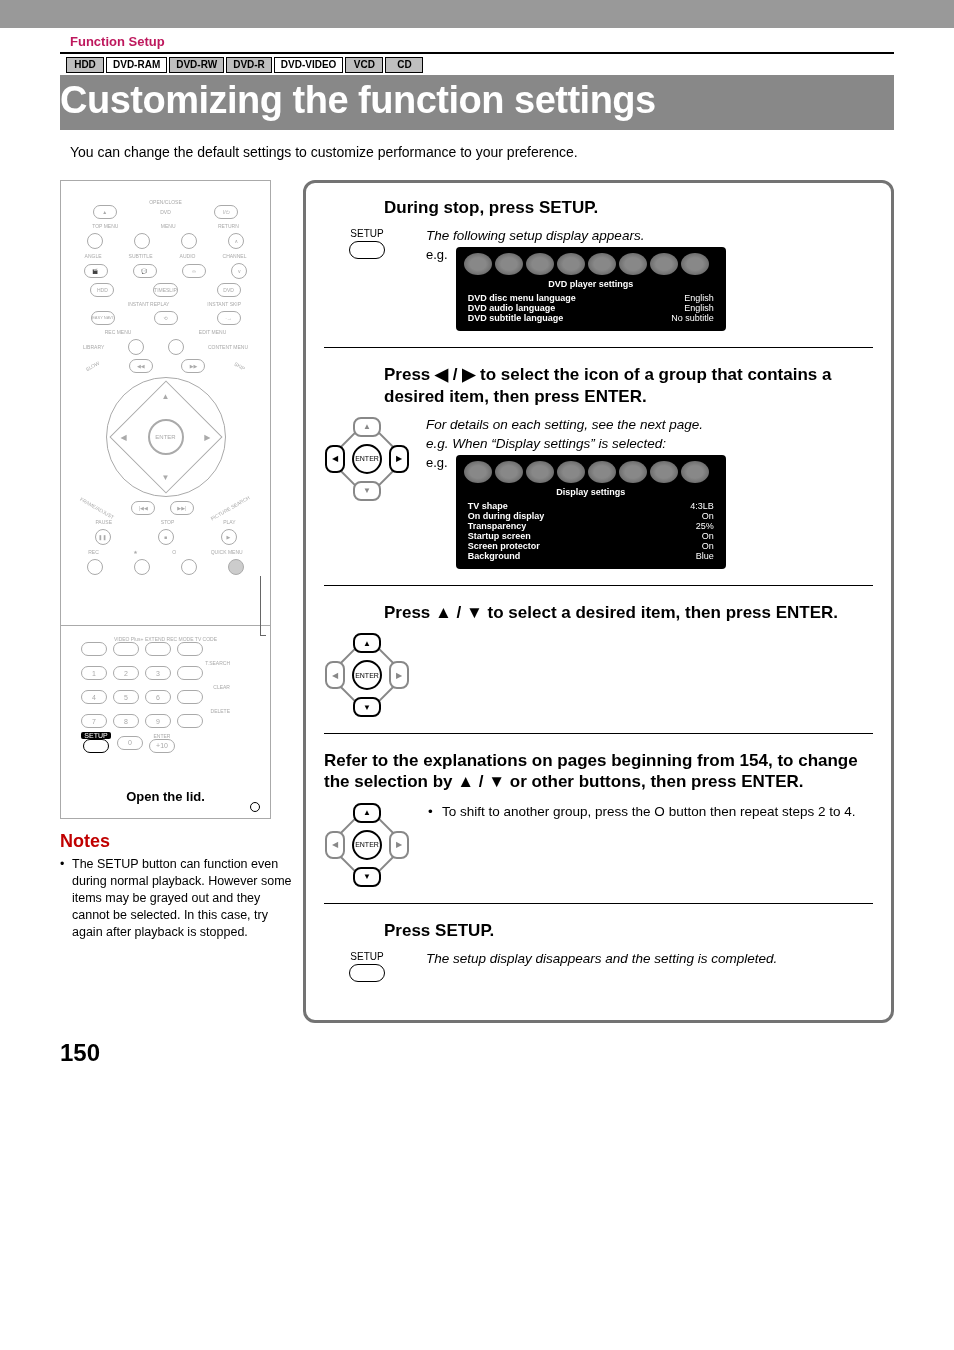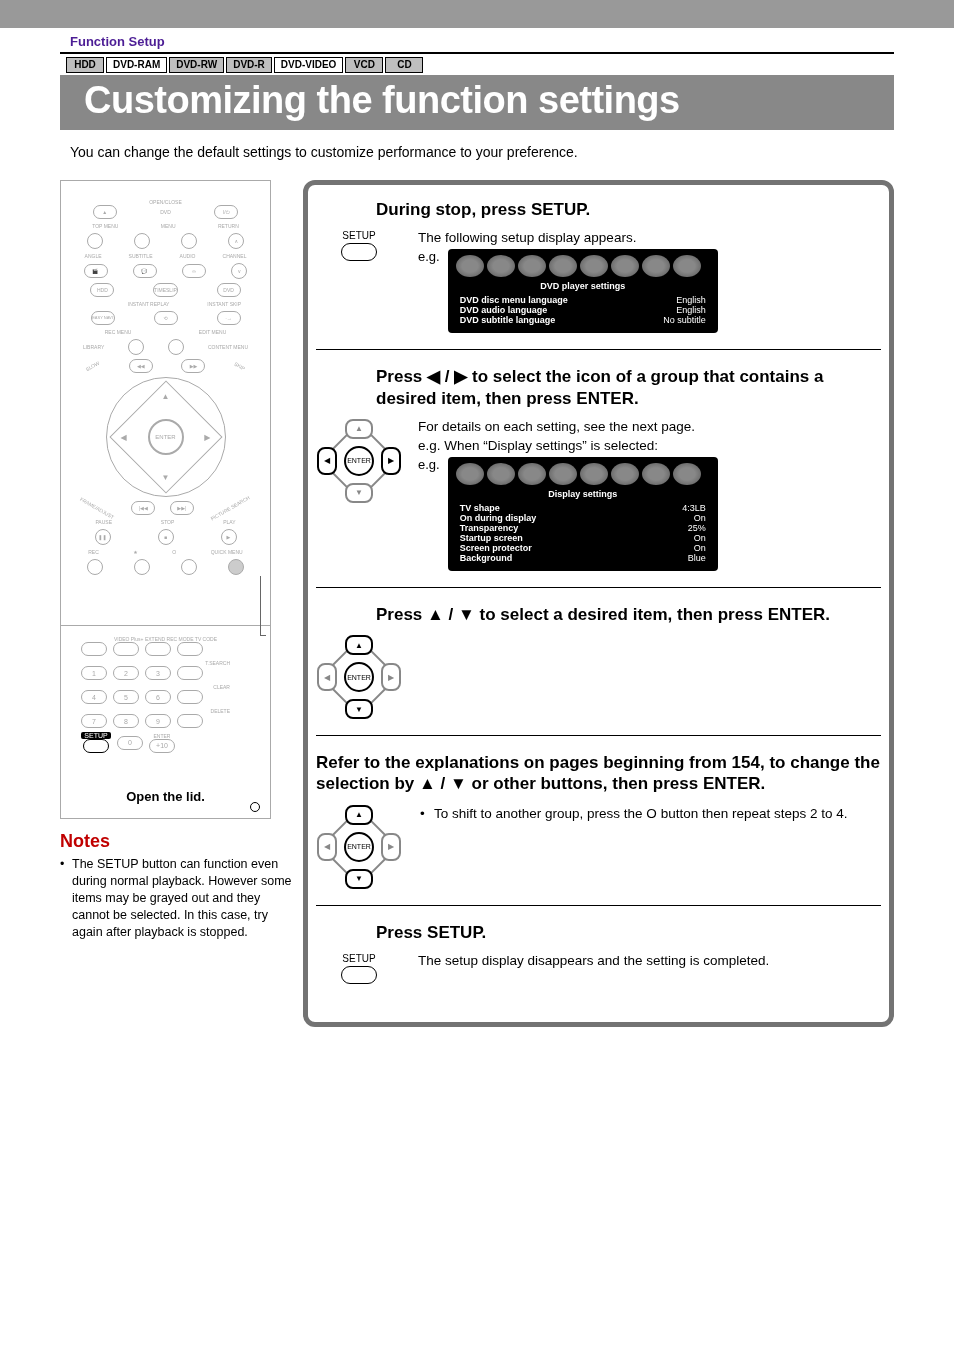--- a/index.html
+++ b/index.html
@@ -1,29 +1,29 @@
 <!DOCTYPE html>
 <html><head>
 <meta charset="utf-8">
 <style>
   * { box-sizing: border-box; margin: 0; padding: 0; }
   body { font-family: Arial, Helvetica, sans-serif; background: #fff; width: 954px; margin: 0; }
   .page { padding: 0 0 20px 0; }
   .top-bar { width: 100%; height: 28px; background: #999; }
   .header-area { padding: 0 60px; }
   .func-setup-line { border-bottom: 2px solid #000; padding: 4px 10px 2px; }
-  .func-setup { font-weight: bold; font-size: 13px; color: #4c1d95; }
+  .func-setup { font-weight: bold; font-size: 13px; color: #be185d; }
   .categories { display: flex; gap: 2px; padding: 3px 6px 0; }
   .cat {
     font-size: 10px; font-weight: bold; padding: 1px 6px 1px 6px;
     border: 1px solid #000; min-width: 38px; text-align: center; line-height: 12px;
   }
   .cat.grey { background: #bfbfbf; color: #000; }
   .cat.white { background: #fff; color: #000; }
-  .title-band { background: #888; padding: 4px 24px 8px; margin-top: 2px; }
+  .title-band { background: #888; padding: 4px 0 8px; margin-top: 2px; }
   .title { color: #fff; font-weight: bold; font-size: 38px; letter-spacing: -0.5px; }
   .intro { font-size: 14px; padding: 14px 10px 20px; }
   .content-row { display: flex; padding: 0 60px; gap: 8px; align-items: flex-start; }
   .left-col { width: 235px; display:flex; flex-direction:column; align-items:stretch; }
   .remote { border: 1px solid #aaa; width: 211px; background: #fff; padding: 18px 10px 10px; position: relative; font-size: 6px; color:#888; }
   .remote .row { display:flex; justify-content:space-around; align-items:center; margin-bottom:4px; }
   .rbtn { border:1px solid #aaa; border-radius:10px; min-width:24px; height:14px; display:flex; align-items:center; justify-content:center; font-size:5px; color:#aaa; }
   .rbtn-c { border:1px solid #aaa; border-radius:50%; width:16px; height:16px; display:flex; align-items:center; justify-content:center; font-size:5px; color:#aaa;}
   .lbl { font-size:5px; color:#aaa; text-align:center; }
   .dpad-outer { width:120px; height:120px; border:1px solid #aaa; border-radius:50%; margin:4px auto; position:relative; display:flex; align-items:center; justify-content:center; }
@@ -37,35 +37,35 @@
   .setup-btn-remote { border:1px solid #000; border-radius:10px; width:26px; height:14px; background:#fff;}
   .setup-label-remote { font-size:7px; color:#fff; background:#000; padding:0 2px; border-radius:2px; width:30px; text-align:center;}
   .open-lid-lbl { text-align:center; font-weight:bold; font-size:13px; margin: 6px 0 4px; }
   .lid-o { position:absolute; right:10px; bottom:6px; border:1px solid #000; width:10px; height:10px; border-radius:50%; }
   .lead { border-left:1px solid #666; border-bottom:1px solid #666; width:6px; height:60px; position:absolute; right:4px; top:-50px;}
   .notes { width:235px; margin-top:12px; }
   .notes-h { color:#c00000; font-weight:bold; font-size:18px; margin-bottom:4px; }
   .notes ul { list-style: none; font-size: 12.5px; line-height:1.35; }
   .notes li { position:relative; padding-left:12px; margin-bottom:2px;}
   .notes li::before { content:"•"; position:absolute; left:0; }
-  .right-col { flex:1; border:5px solid #737373; border-radius:12px; padding: 14px 8px 28px; }
+  .right-col { flex:1; border:3px solid #737373; border-radius:12px; padding: 14px 18px 28px; }
   .step { padding-left: 60px; position:relative; margin-bottom: 10px; }
   .step-h { font-weight:bold; font-size:17px; margin-bottom:10px; line-height:1.25; }
   .step-body { display:flex; gap: 16px; align-items:flex-start; }
   .step-icon-col { width: 86px; display:flex; flex-direction:column; align-items:center; margin-left:-60px; }
   .setup-btn-icon { display:flex; flex-direction:column; align-items:center; gap:2px; }
   .setup-btn-icon .txt { font-size:10px; }
   .setup-btn-icon .shape { border:1.5px solid #000; border-radius:10px; width:36px; height:18px; }
   .enter-pad { width:84px; height:84px; position:relative; }
   .enter-diamond { width:56px; height:56px; border:2px solid #888; transform:rotate(45deg); position:absolute; left:14px; top:14px; border-radius:6px;}
   .enter-c { width:30px; height:30px; border:2px solid #000; border-radius:50%; position:absolute; left:27px; top:27px; display:flex; align-items:center; justify-content:center; font-size:7px; background:#fff;}
   .enter-arm { position:absolute; border:2px solid #888; background:#fff; border-radius:8px; display:flex; align-items:center; justify-content:center; font-size:8px; color:#888;}
   .enter-arm.active { border-color:#000; color:#000; }
   .armU { width:28px; height:20px; left:28px; top:0;} .armD{width:28px;height:20px;left:28px;bottom:0;} .armL{width:20px;height:28px;left:0;top:28px;} .armR{width:20px;height:28px;right:0;top:28px;}
-  .sub-text { font-size:13.5px; margin-bottom: 4px; }
+  .sub-text { font-size:13.5px; margin-bottom: 4px; font-style: italic; }
   .eg { font-size: 13px; margin-right:4px; }
   .osd { background:#000; color:#fff; font-size:9px; padding:6px 8px 8px; width:270px; border-radius:4px; }
   .osd-icons { display:flex; gap:3px; margin-bottom:4px; justify-content:flex-start;}
   .osd-icon { width:28px; height:22px; border-radius:50%; background:radial-gradient(#888 40%, #555 100%); }
   .osd-title { text-align:center; font-weight:bold; font-size:9px; margin:2px 0 4px; }
   .osd-row { display:flex; justify-content:space-between; padding:0 4px;}
   .osd-row span:first-child { font-weight:bold; }
   .divider { border:none; border-top:1px solid #000; margin: 16px 0; }
   .bullets { font-size:13.5px; padding-left:0; list-style:none;}
   .bullets li { position:relative; padding-left:16px; margin-bottom:4px; line-height:1.35;}
@@ -416,13 +416,14 @@
             </div>
           </div>
           <div style="flex:1;">
             <div class="sub-text">The setup display disappears and the setting is completed.</div>
           </div>
         </div>
       </div>
     </div>
   </div>
 
+  <div class="page-num">150</div>
 </div>
 
 </body></html>

